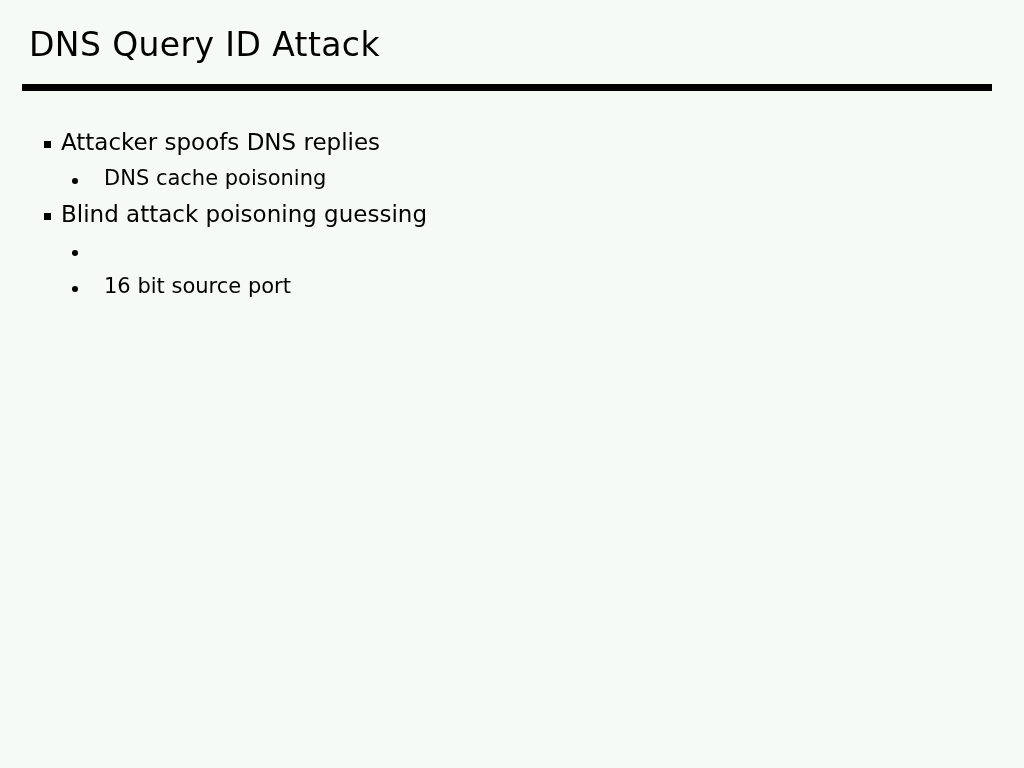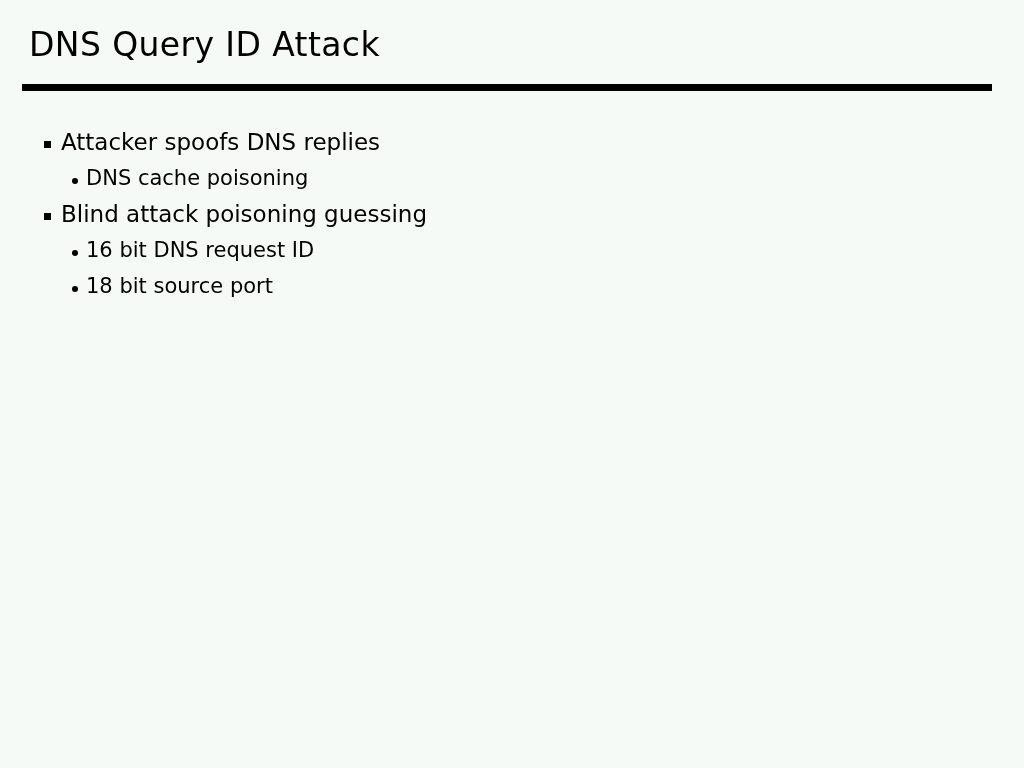--- a/index.html
+++ b/index.html
@@ -92,21 +92,21 @@
     color: #000000;
     white-space: nowrap;
     font-family: "DejaVu Sans", sans-serif;
   }
   .level-1 .bullet-text {
     margin-left: 17px;
     font-size: 23px;
     line-height: 32px;
   }
   .level-2 .bullet-text {
-    margin-left: 14px;
+    margin-left: 32px;
     font-size: 21px;
     line-height: 32px;
   }
 </style>
 </head>
 <body>
 
 <div class="slide">
 
   <div class="title-block">
@@ -126,22 +126,21 @@
       <span class="bullet-text">DNS cache poisoning</span>
     </li>
 
     <li class="bullet-row level-1">
       <span class="marker"></span>
       <span class="bullet-text">Blind attack poisoning guessing</span>
     </li>
 
     <li class="bullet-row level-2">
       <span class="marker"></span>
-      <span class="bullet-text">16 bit DNS request ID</span>
     </li>
 
     <li class="bullet-row level-2">
       <span class="marker"></span>
-      <span class="bullet-text">18 bit source port</span>
+      <span class="bullet-text">16 bit source port</span>
     </li>
 
   </ul>
 </div>
 
 </body></html>

